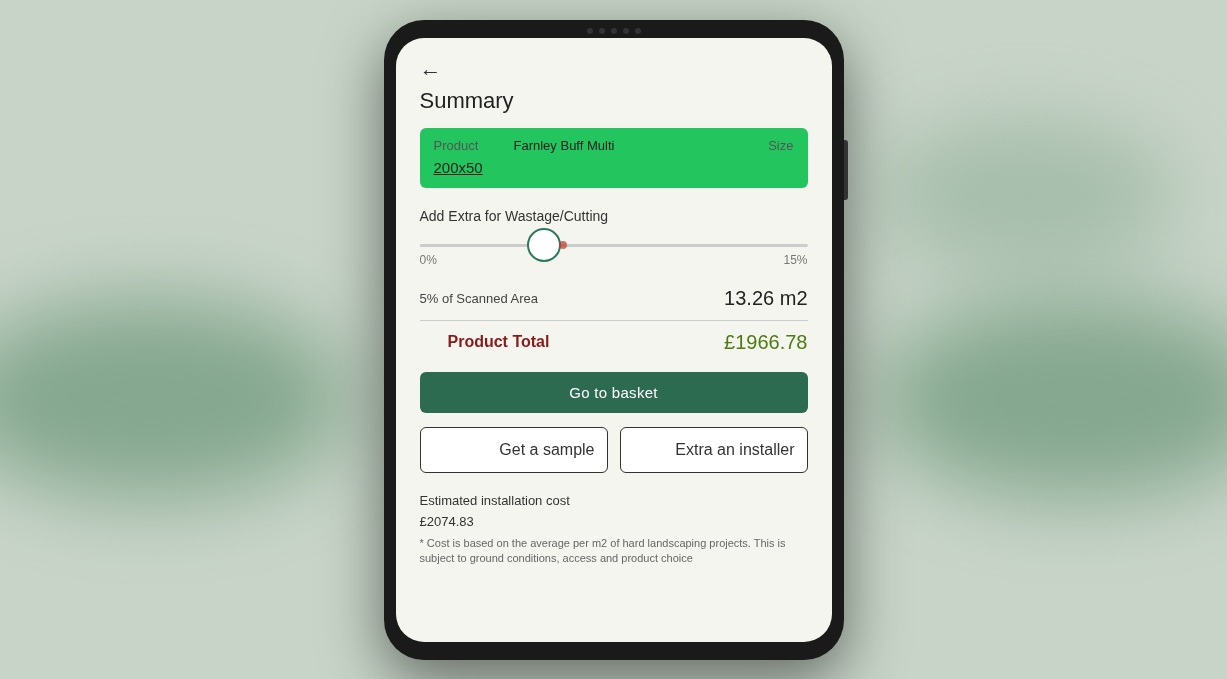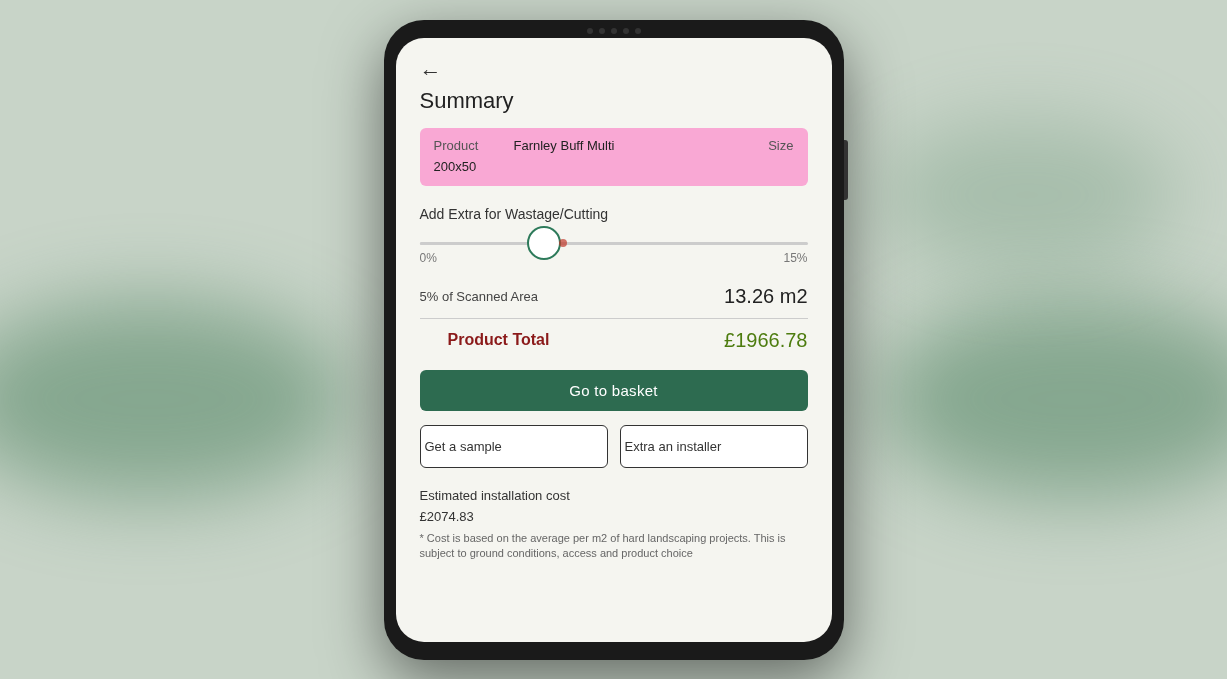--- a/index.html
+++ b/index.html
@@ -119,21 +119,21 @@
     
     .summary-title {
       font-size: 22px;
       font-weight: 400;
       color: #222;
       margin-bottom: 14px;
     }
 
     
     .product-info-box {
-      background: #f9a8d4;
+      background: #22c55e;
       border-radius: 6px;
       padding: 10px 14px 12px;
       margin-bottom: 20px;
     }
 
     .product-row {
       display: flex;
       gap: 20px;
       margin-bottom: 6px;
     }
@@ -149,23 +149,24 @@
       color: #222;
     }
 
     .size-label {
       font-size: 13px;
       color: #555;
       margin-left: auto;
     }
 
     .product-size {
-      font-size: 13px;
+      font-size: 15px;
       color: #222;
       margin-top: 0;
+      text-decoration: underline;
     }
 
     
     .wastage-title {
       font-size: 14px;
       color: #333;
       margin-bottom: 20px;
     }
 
     
@@ -289,25 +290,25 @@
       gap: 12px;
       margin-bottom: 18px;
     }
 
     .action-button {
       flex: 1;
       background: white;
       color: #333;
       border: 1.5px solid #333;
       border-radius: 6px;
-      padding: 13px 4px;
-      font-size: 13px;
+      padding: 13px 12px;
+      font-size: 16px;
       font-weight: 500;
       cursor: pointer;
-      text-align: left;
+      text-align: right;
     }
 
     
     .install-section {
       font-size: 12px;
       color: #444;
       line-height: 1.5;
       margin-top: 8px;
     }
 

